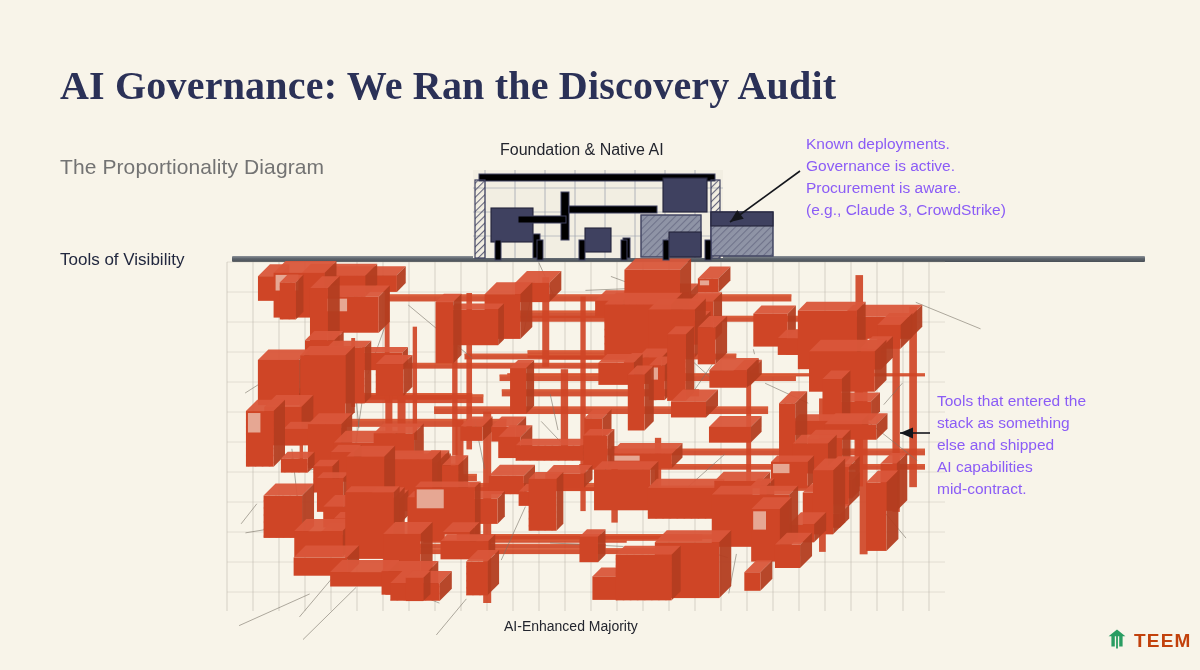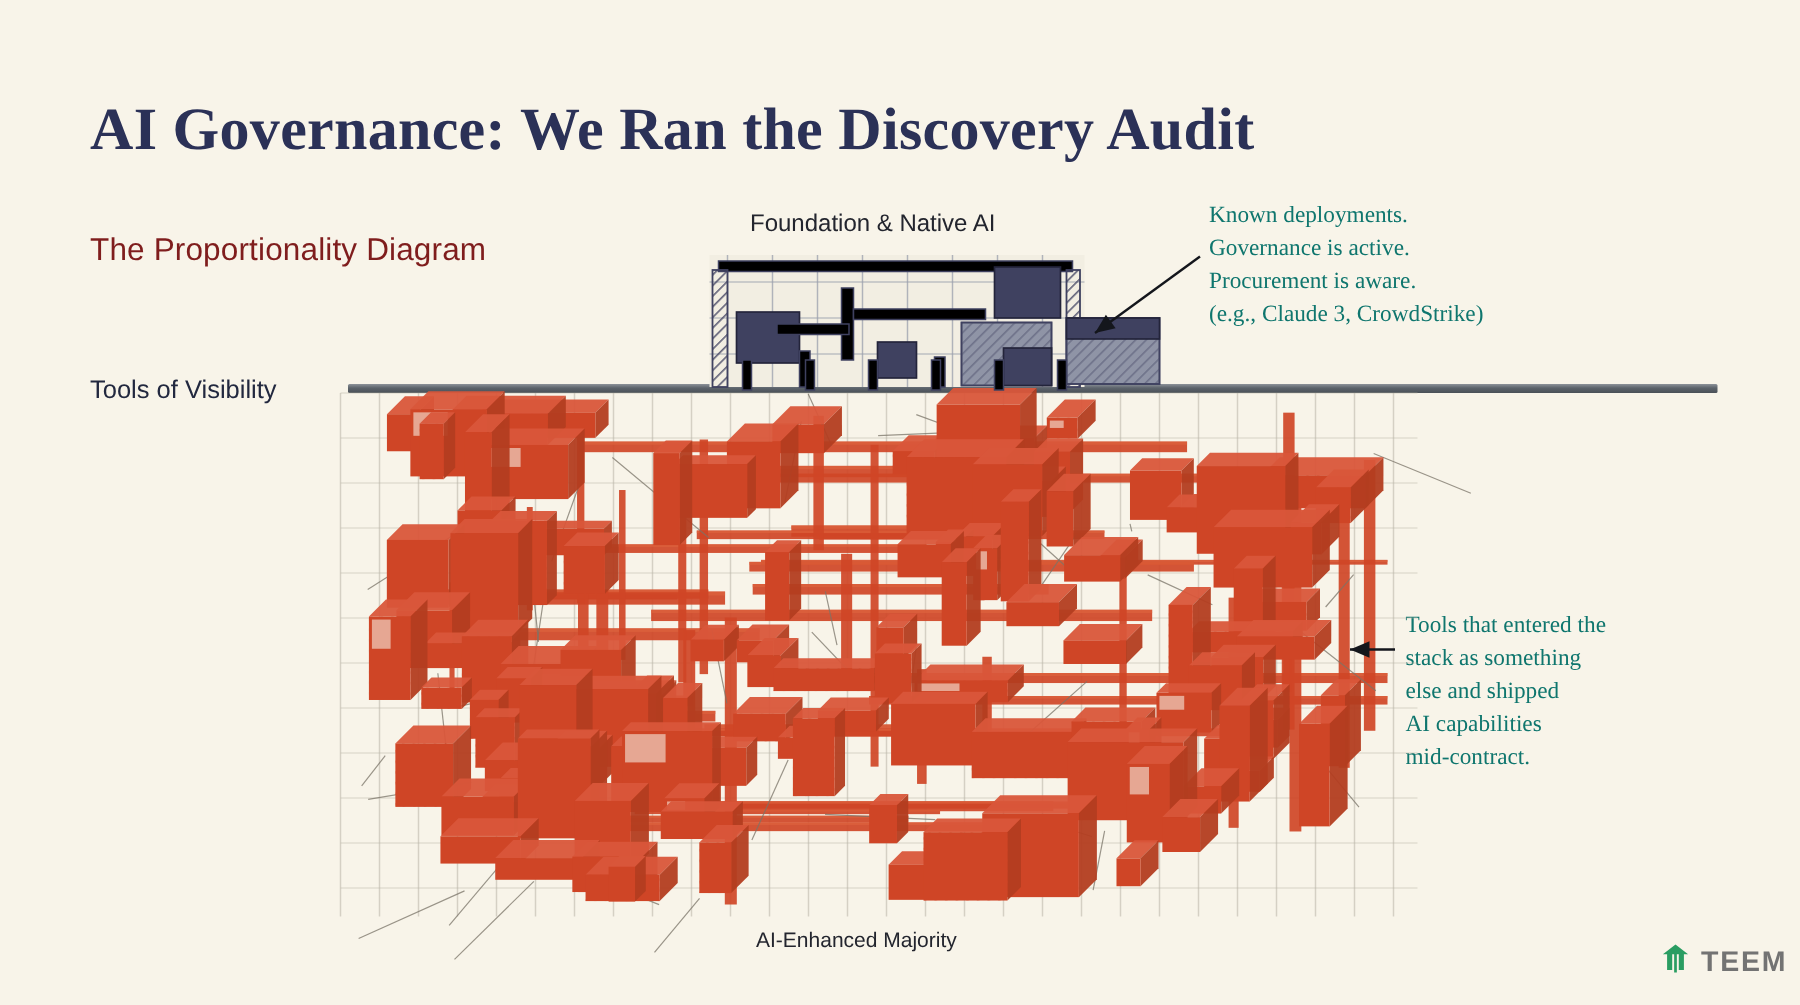--- a/index.html
+++ b/index.html
@@ -18,21 +18,21 @@
     font-family:"Liberation Serif", serif;
     font-size:40px;line-height:1.1;
     color:#2b3157;letter-spacing:0.2px;
     white-space:nowrap;
     margin-top:20px;
   }
 
   
   .subtitle{
     position:absolute;left:60px;top:155px;
-    font-size:21px;color:#7f1d1d;
+    font-size:21px;color:#737373;
     letter-spacing:0.1px;white-space:nowrap;
   }
   .visibility-label{
     position:absolute;left:60px;top:250px;
     font-size:17px;color:#22283f;white-space:nowrap;
   }
   .cluster-label-top{
     position:absolute;left:500px;top:141px;
     font-size:16px;color:#23252e;white-space:nowrap;text-align:center;
   }
@@ -44,37 +44,37 @@
   
   .vis-line{
     position:absolute;left:232px;top:256px;width:913px;height:6px;
     background:linear-gradient(#8d9299,#5c636b 45%,#4a5057);
     border-radius:1px;
   }
 
   
   .annot{
     position:absolute;font-size:15.5px;line-height:1.42;
-    color:#0f766e;white-space:pre-line;font-family:Liberation Serif, serif;
+    color:#8b5cf6;white-space:pre-line;
   }
   .annot-top{left:806px;top:133px;}
-  .annot-bottom{left:937px;top:390px;margin-top:16px;}
+  .annot-bottom{left:937px;top:390px;}
 
   
   #diagram{position:absolute;left:0;top:0;width:1200px;height:670px;}
   #diagram svg{display:block;}
 
   
   .logo{
     position:absolute;left:1106px;top:628px;
     display:flex;align-items:center;gap:6px;
   }
   .logo-word{
     font-size:19px;font-weight:bold;letter-spacing:1.2px;
-    color:#737373;
+    color:#c2410c;
   }
 </style>
 </head>
 <body>
 
 <div id="slide">
 
   <h1 class="title">AI Governance: We Ran the Discovery Audit</h1>
 
   <div class="subtitle">The Proportionality Diagram</div>

